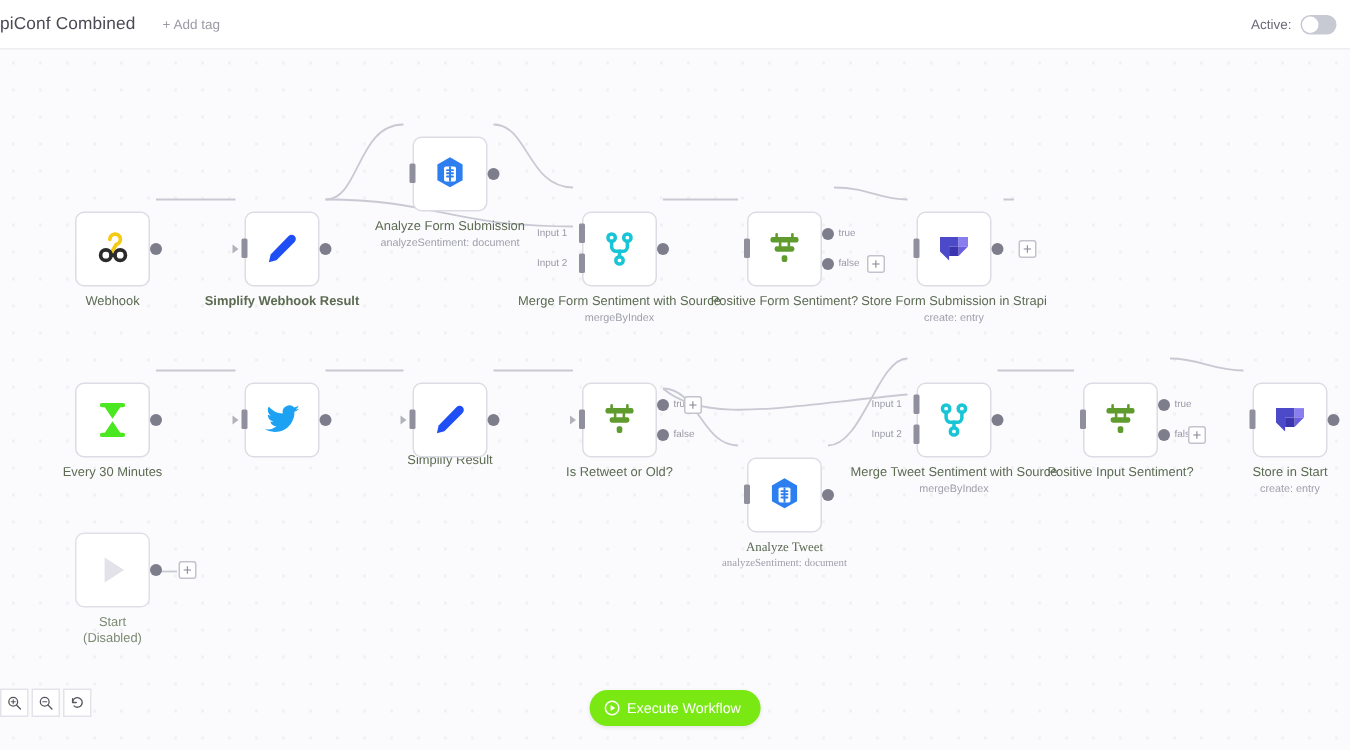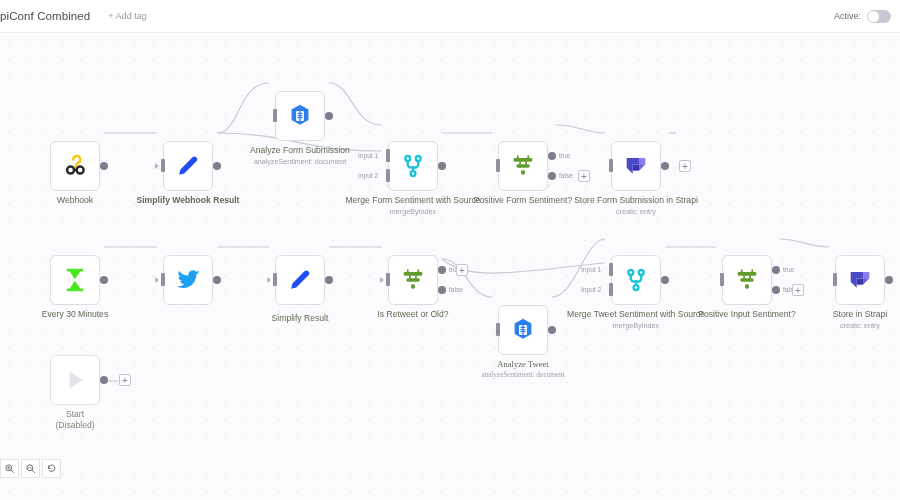--- a/index.html
+++ b/index.html
@@ -338,21 +338,21 @@
     <div class="arrow" style="left:267px;top:244px;"></div>
 
     <div class="node" style="left:275px;top:222px;">
       <svg class="ico" viewBox="0 0 24 24">
         <path d="M4.5 19.5l4.3-1.1L19.2 8A2.4 2.4 0 0 0 15.8 4.6L5.5 15.1z" fill="#1f4ef5"></path>
       </svg>
     </div>
     <div class="inp" style="left:273px;top:240px;"></div>
     <div class="dot" style="left:325px;top:243px;"></div>
     <div class="arrow" style="left:380px;top:244px;"></div>
-    <div class="node-label" style="left:225px;top:280px;">
+    <div class="node-label" style="left:225px;top:268px;">
       <span>Simplify Result</span>
     </div>
 
     <div class="node" style="left:388px;top:222px;">
       <svg class="ico" viewBox="0 0 24 24">
         <g fill="#5f9b2d">
           <rect x="4" y="5.2" width="16" height="3.1" rx="1.2"></rect>
           <rect x="6.4" y="10.4" width="11.2" height="3.1" rx="1.2"></rect>
           <rect x="10.4" y="15.6" width="3.2" height="3.8" rx="1.1"></rect>
         </g>
@@ -436,21 +436,21 @@
       <svg class="ico" viewBox="0 0 24 24">
         <path d="M4 5.2h10.6v5.4H9.2v8.0L4 13.4z" fill="#4c4ac8"></path>
         <path d="M14.6 5.2H20v5.4h-5.4z" fill="#8a7df0"></path>
         <path d="M14.6 10.6H20L14.6 16z" fill="#6b5fe0"></path>
         <path d="M9.2 10.6h5.4v5.4H9.2z" fill="#3b36b0"></path>
       </svg>
     </div>
     <div class="inp" style="left:833px;top:240px;"></div>
     <div class="dot" style="left:885px;top:243px;"></div>
     <div class="node-label" style="left:785px;top:276px;">
-      <span>Store in Strapi</span>
+      <span>Store in Start</span>
       <span class="sub">create: entry</span>
     </div>
 
     <div class="node disabled" style="left:50px;top:322px;">
       <svg class="ico" viewBox="0 0 24 24">
         <path d="M7.5 4.8L18.6 12 7.5 19.2z" fill="#e2e2e8"></path>
       </svg>
     </div>
     <div class="dot" style="left:100px;top:343px;"></div>
     <div class="plus" style="left:119px;top:341px;"></div>
@@ -475,15 +475,19 @@
         </svg>
       </div>
       <div class="zbtn">
         <svg viewBox="0 0 24 24">
           <path d="M5.2 11.4a7 7 0 1 1 2.1 5.1" fill="none" stroke="#55555f" stroke-width="1.9" stroke-linecap="round"></path>
           <path d="M5.2 6.2v5.4h5.4" fill="none" stroke="#55555f" stroke-width="1.9" stroke-linecap="round" stroke-linejoin="round"></path>
         </svg>
       </div>
     </div>
 
+    <button class="exec">
+      <span class="pico"></span>
+      <span>Execute Workflow</span>
+    </button>
 
   </div>
 </div>
 
 </body></html>

